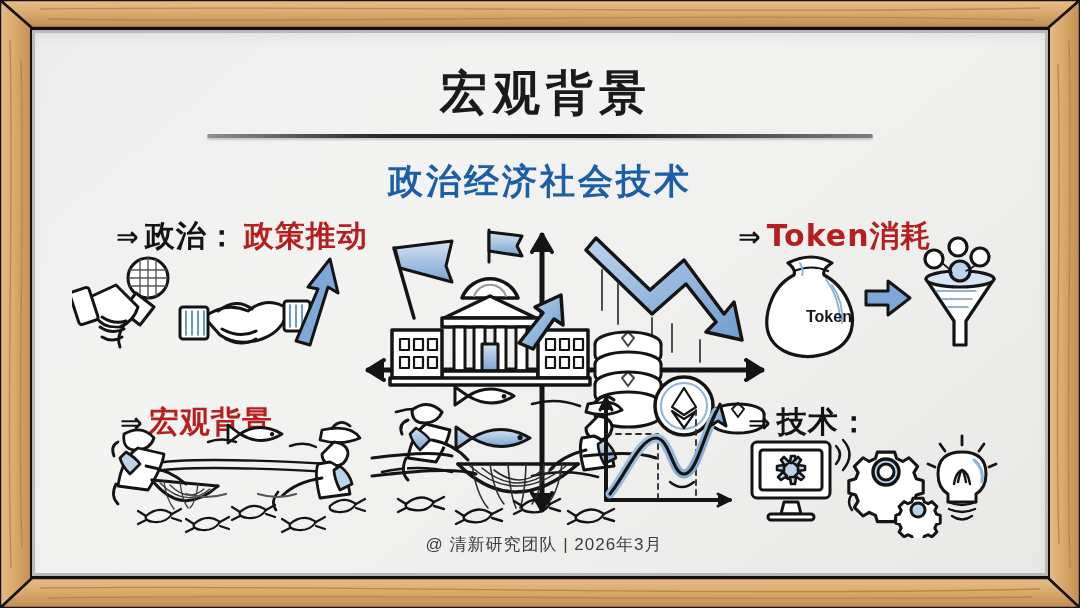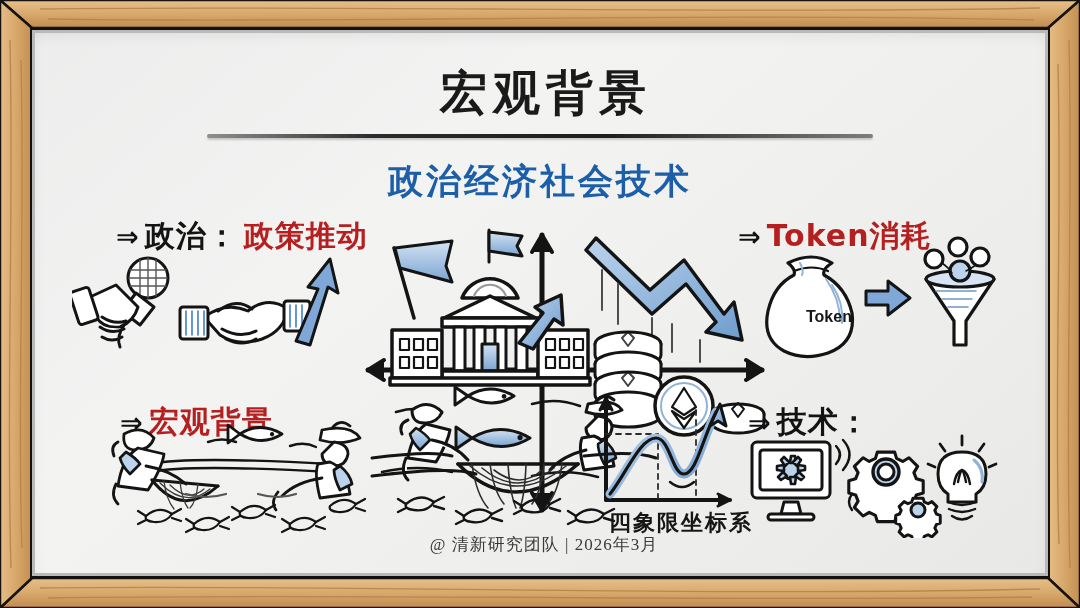--- a/index.html
+++ b/index.html
@@ -54,21 +54,21 @@
 
   .axis-caption{
     position:absolute;left:577px;top:478px;font-size:22px;font-weight:700;color:#161616;
     letter-spacing:2px;font-family:"DejaVu Sans","Liberation Sans",sans-serif;white-space:nowrap;
   }
   .token-caption{position:absolute;left:774px;top:278px;font-size:16px;font-weight:700;color:#171717;}
 
   .footer{
     position:absolute;left:8px;right:0;bottom:20px;text-align:center;
     font-size:17px;color:#3b3b3b;letter-spacing:1px;
-    font-family:Liberation Serif, serif;
+    font-family:Liberation Sans, sans-serif;
   }
   .art{position:absolute;}
 </style>
 </head>
 <body>
 
 <div id="slide">
 
   <div class="frame">
     <svg width="1080" height="608" viewBox="0 0 1080 608">
@@ -500,18 +500,17 @@
               <line x1="0" y1="-42" x2="0" y2="-33"></line>
               <line x1="-22" y1="-34" x2="-17" y2="-27"></line>
               <line x1="22" y1="-34" x2="17" y2="-27"></line>
               <line x1="-34" y1="-14" x2="-27" y2="-11"></line>
               <line x1="34" y1="-14" x2="27" y2="-11"></line>
             </g>
           </g>
         </g>
       </svg>
 
-      <div class="axis-caption">四象限坐标系</div>
       <div class="footer">@ 清新研究团队 | 2026年3月</div>
 
     </div>
   </div>
 </div>
 
 </body></html>

